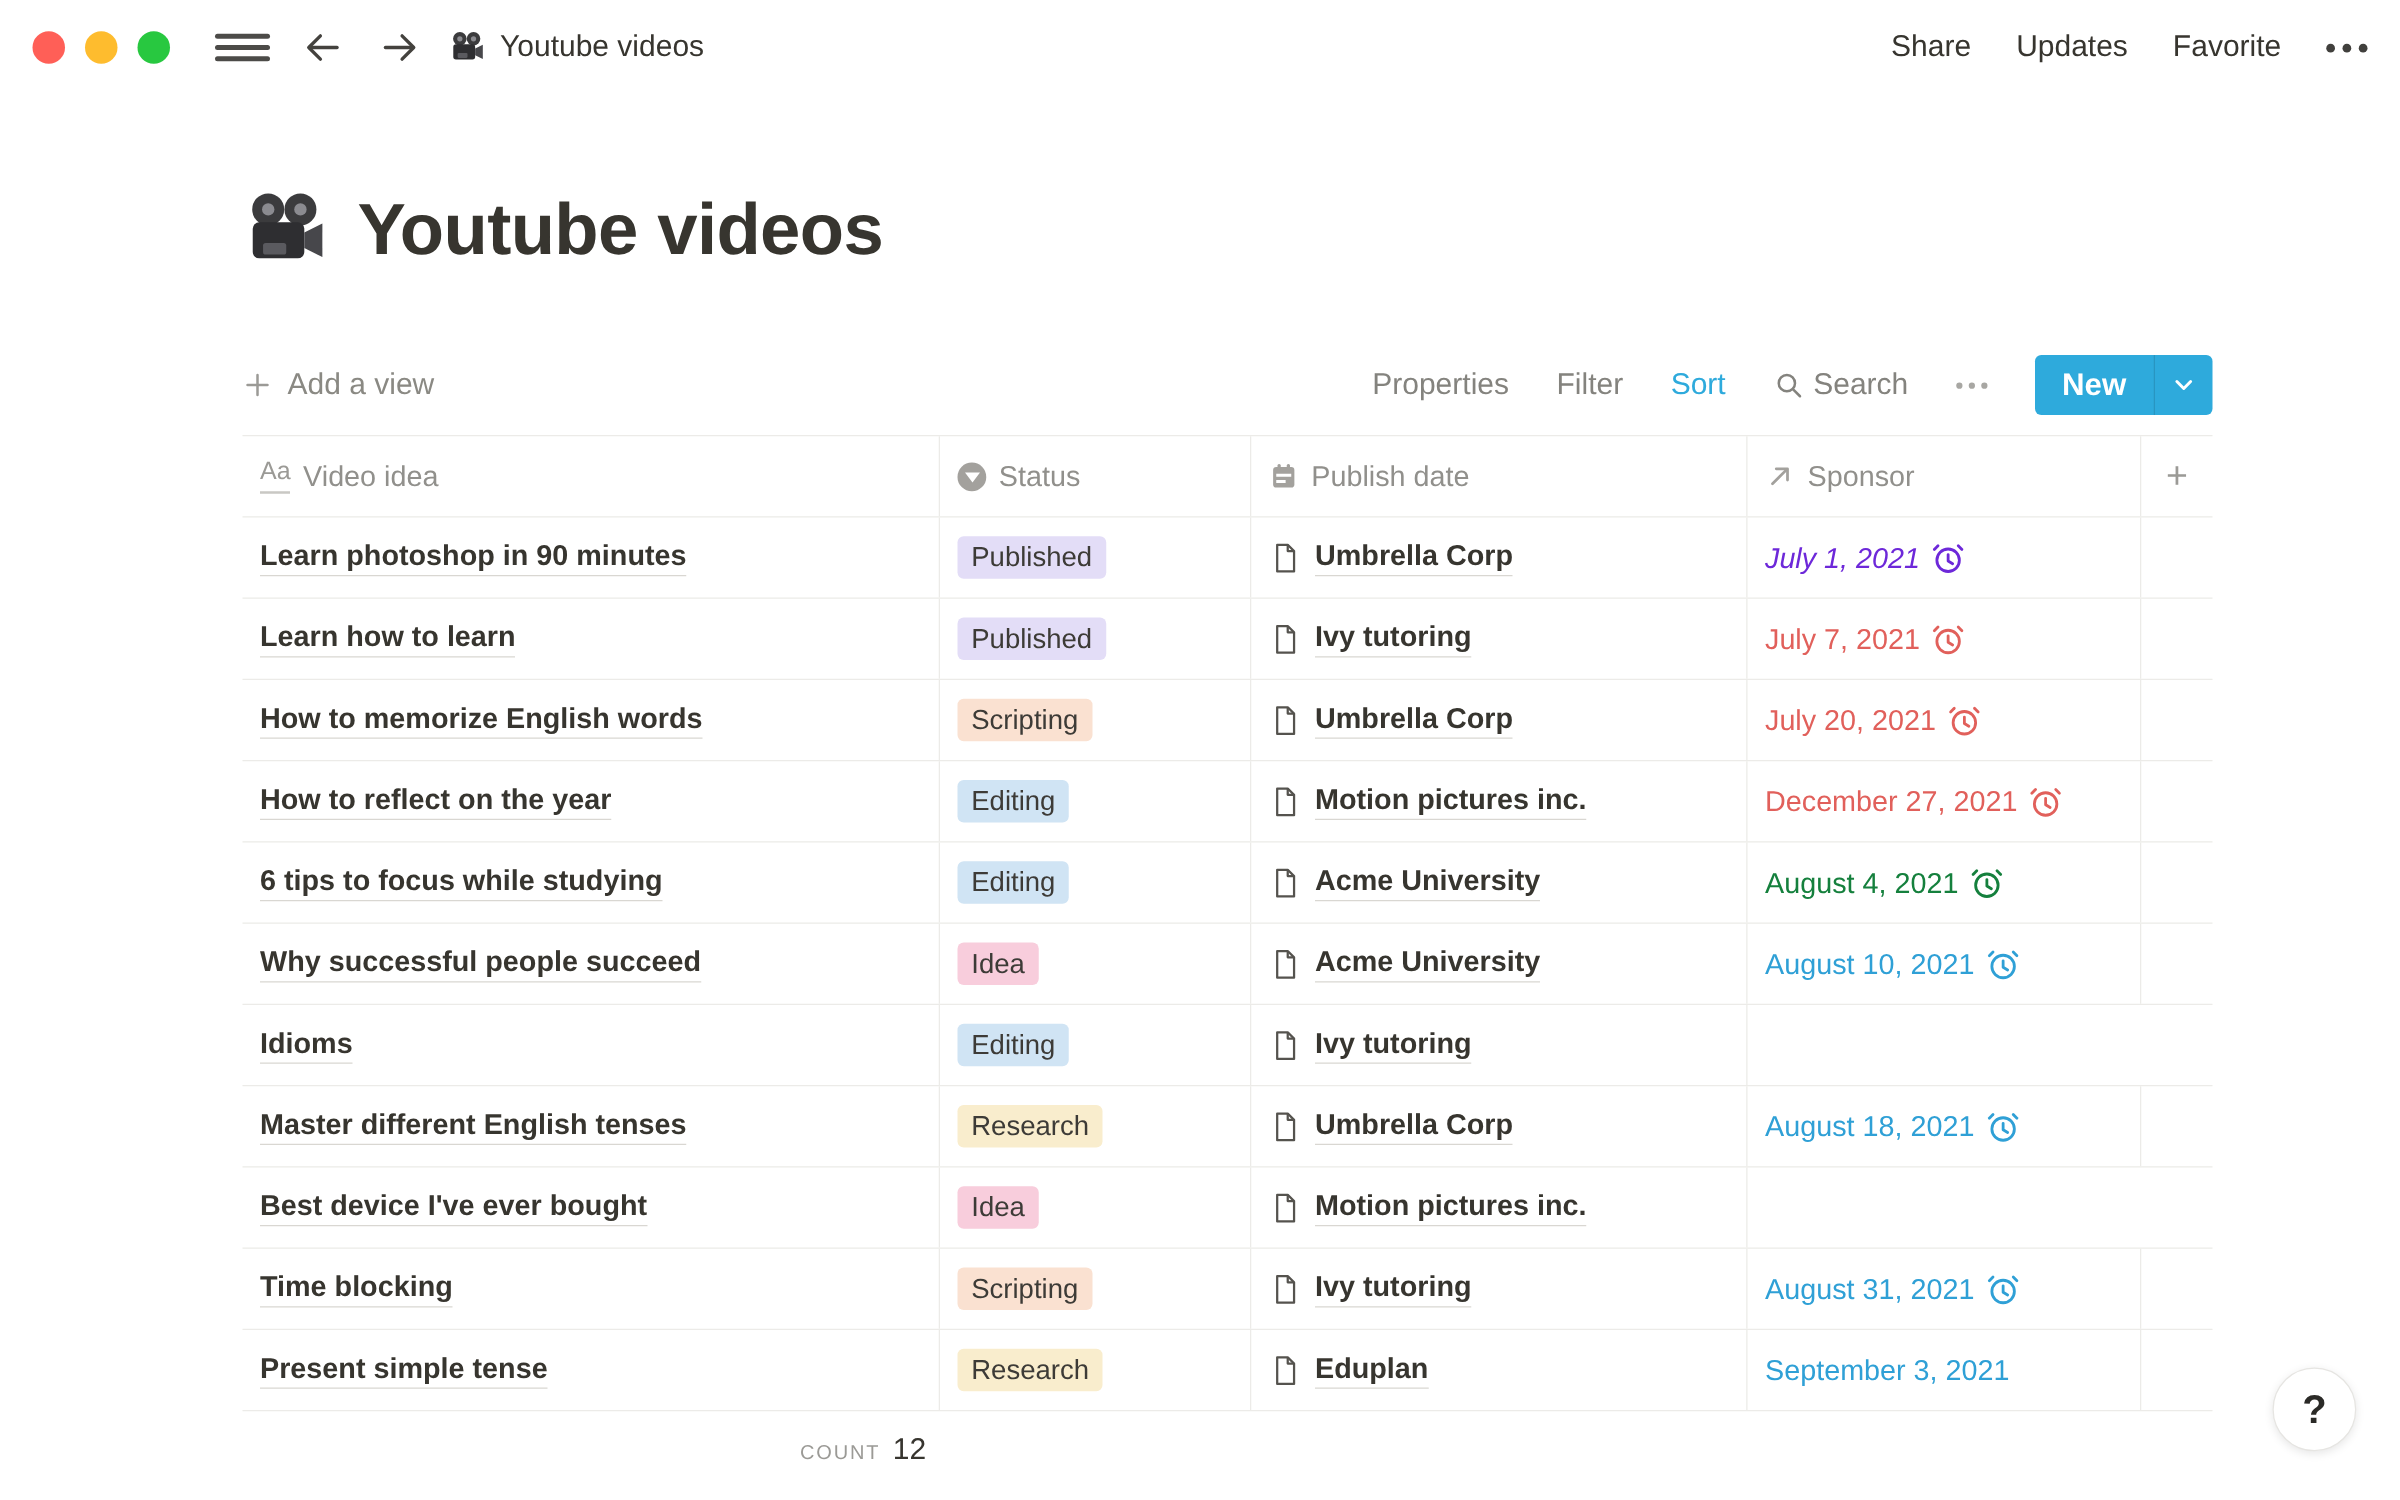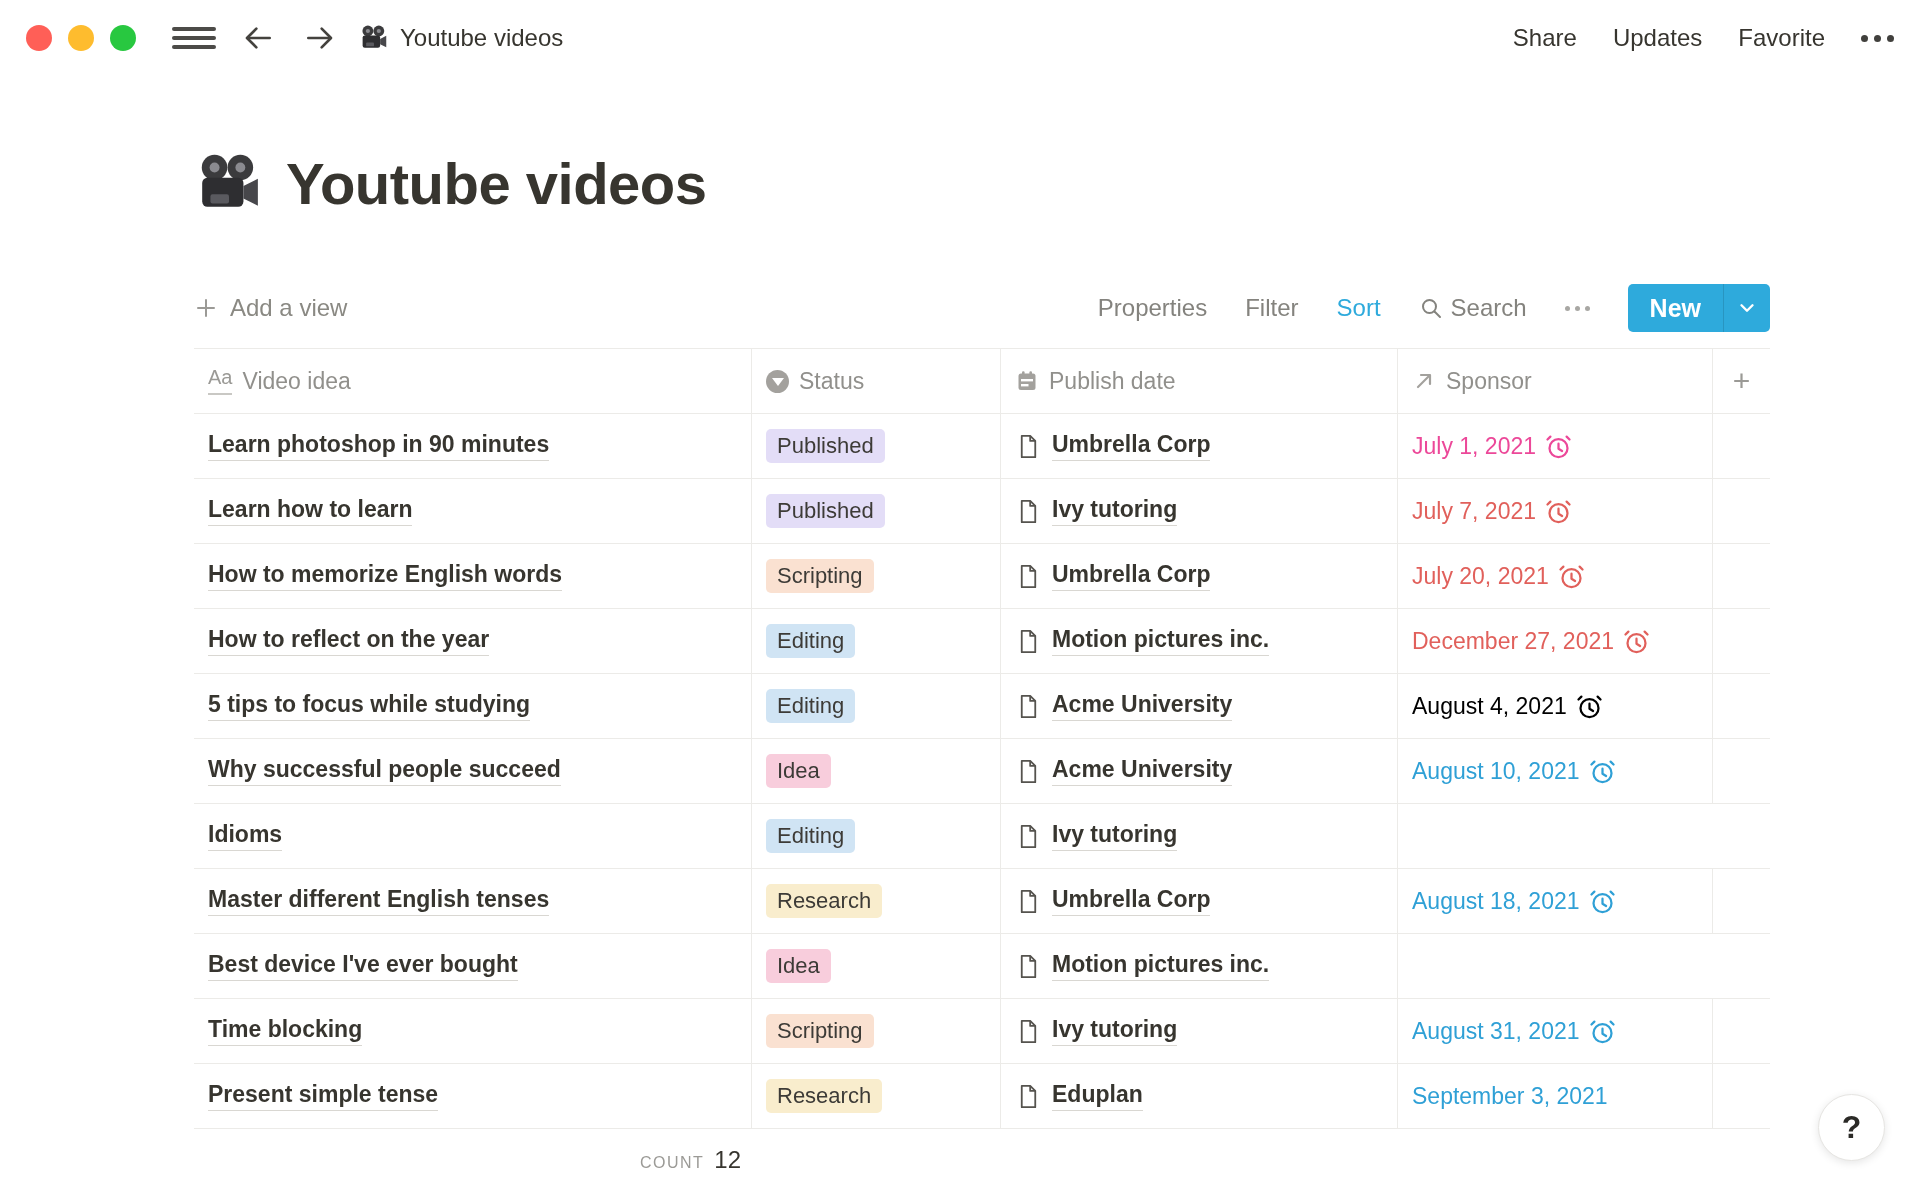--- a/index.html
+++ b/index.html
@@ -234,21 +234,21 @@
     </div>
     <div class="cell">
       <span>
         <svg width="27" height="27" viewBox="0 0 24 24" fill="none" stroke="#55534e" stroke-width="1.6" stroke-linejoin="round">
               <path d="M6 2.5h7.5l4.5 4.5v14.5H6z"></path>
               <path d="M13.5 2.5V7H18"></path>
             </svg>
       </span>
       <span class="sponsor-text">Umbrella Corp</span>
     </div>
-    <div class="cell date-cell" style="color: #ec4899;">
+    <div class="cell date-cell" style="color: #6d28d9; font-style: italic;">
       <span>July 1, 2021</span>
       <span class="clock">
         <svg width="27" height="27" viewBox="0 0 24 24" fill="none" stroke="currentColor" stroke-width="2" stroke-linecap="round" stroke-linejoin="round">
               <circle cx="12" cy="13.5" r="8"></circle>
               <path d="M12 9.5v4.5l3.2 2"></path>
               <path d="M4.8 3.2L2.2 5.8"></path>
               <path d="M19.2 3.2l2.6 2.6"></path>
             </svg>
       </span>
     </div>
@@ -340,35 +340,35 @@
               <path d="M4.8 3.2L2.2 5.8"></path>
               <path d="M19.2 3.2l2.6 2.6"></path>
             </svg>
       </span>
     </div>
     <div class="cell"></div>
   </div>
 
   <div class="t-row">
     <div class="cell">
-      <span class="title-text">5 tips to focus while studying</span>
+      <span class="title-text">6 tips to focus while studying</span>
     </div>
     <div class="cell">
       <span class="pill" style="background: rgb(208, 228, 244);">Editing</span>
     </div>
     <div class="cell">
       <span>
         <svg width="27" height="27" viewBox="0 0 24 24" fill="none" stroke="#55534e" stroke-width="1.6" stroke-linejoin="round">
               <path d="M6 2.5h7.5l4.5 4.5v14.5H6z"></path>
               <path d="M13.5 2.5V7H18"></path>
             </svg>
       </span>
       <span class="sponsor-text">Acme University</span>
     </div>
-    <div class="cell date-cell" style="color: #000000;">
+    <div class="cell date-cell" style="color: #15803d;">
       <span>August 4, 2021</span>
       <span class="clock">
         <svg width="27" height="27" viewBox="0 0 24 24" fill="none" stroke="currentColor" stroke-width="2" stroke-linecap="round" stroke-linejoin="round">
               <circle cx="12" cy="13.5" r="8"></circle>
               <path d="M12 9.5v4.5l3.2 2"></path>
               <path d="M4.8 3.2L2.2 5.8"></path>
               <path d="M19.2 3.2l2.6 2.6"></path>
             </svg>
       </span>
     </div>

